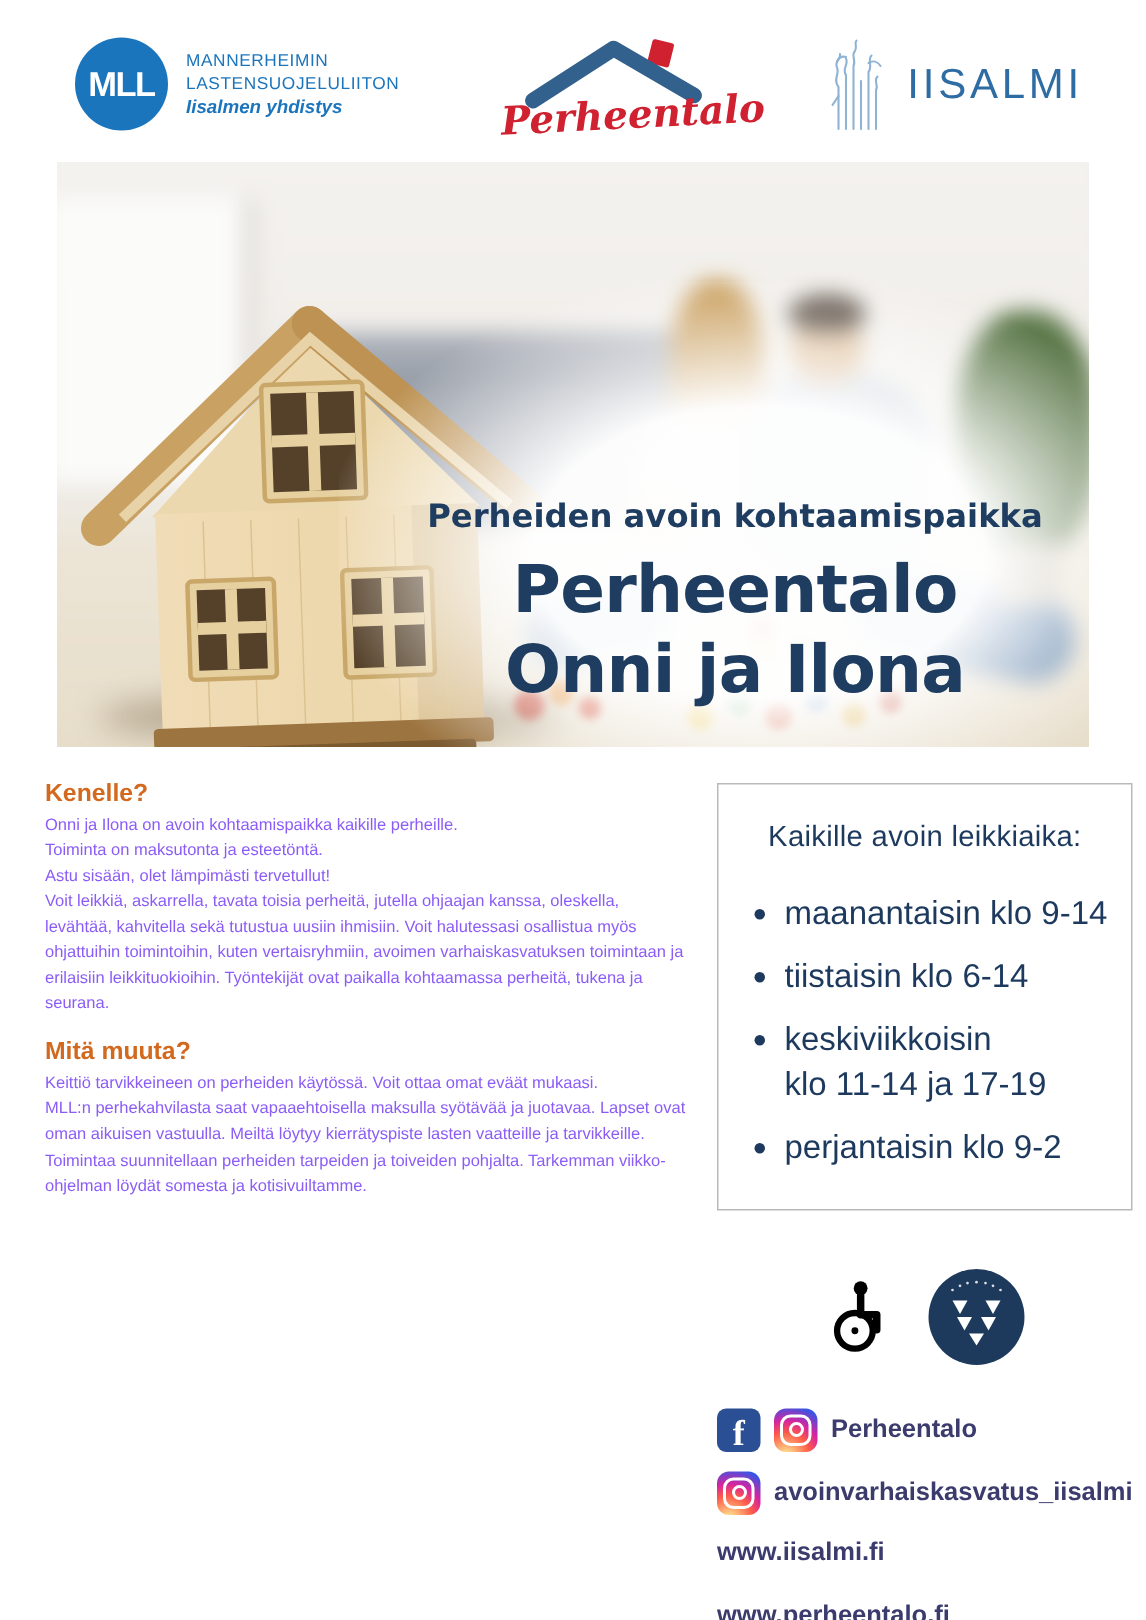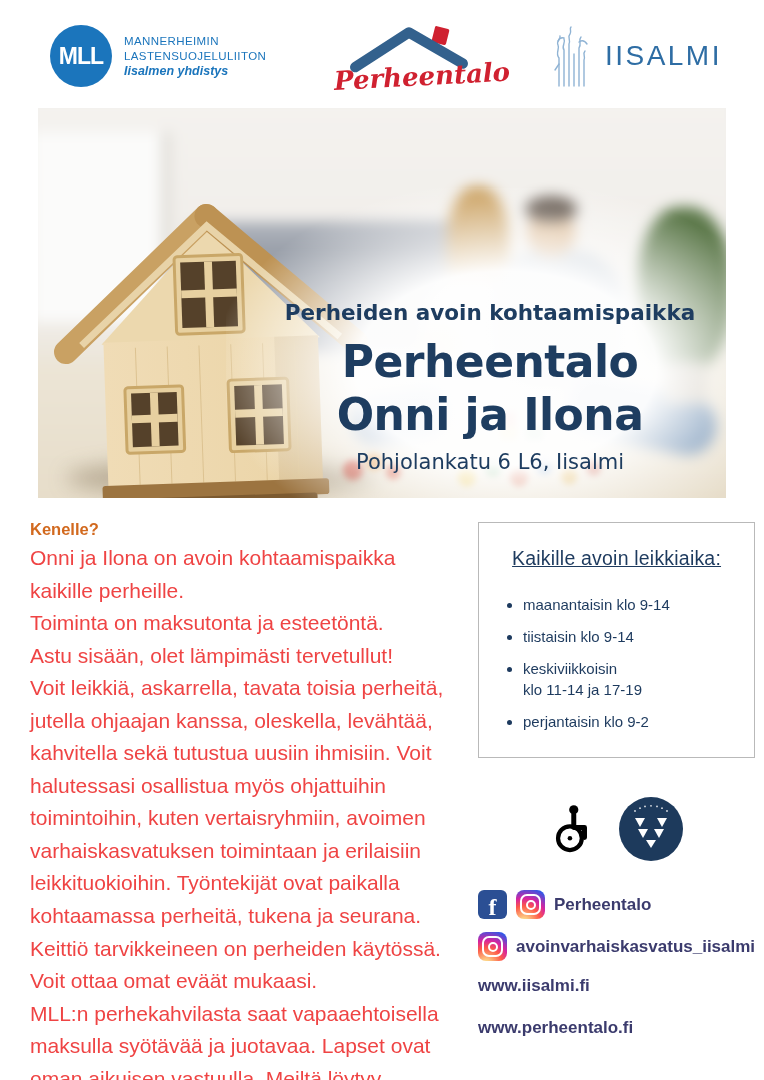--- a/index.html
+++ b/index.html
@@ -86,32 +86,32 @@
   .content {
     position:absolute; top:516px; left:30px; width:706px;
     display:flex; gap:10px;
   }
   .col-left { flex:0 0 430px; }
   .section-heading {
     color:#d2691e; font-weight:bold; font-size:16.5px; margin:14px 0 3px 0;
   }
   .section-heading.first { margin-top:4px; }
   .section-body {
-    color:#ef4444; font-size:21px; line-height:1.55; white-space:pre-line;
+    color:#8b5cf6; font-size:11px; line-height:1.55; white-space:pre-line;
   }
 
   .col-right { flex:1; padding-left:8px; }
   .schedule-box {
     margin-top:6px; border:1.5px solid #b9b9b9; background:#ffffff;
     padding:24px 14px 14px 14px; color:#1d3a5e;
   }
-  .box-title { font-size:19.5px; text-align:center; font-weight:500; letter-spacing:0.2px;text-decoration:underline; }
+  .box-title { font-size:19.5px; text-align:center; font-weight:500; letter-spacing:0.2px; }
   .schedule-box ul { margin:24px 0 6px 0; padding-left:30px; }
   .schedule-box li {
-    font-size:15px; line-height:1.4; margin-bottom:11px; white-space:pre-line;
+    font-size:22px; line-height:1.4; margin-bottom:11px; white-space:pre-line;
   }
 
   .badges-row {
     margin-top:38px; display:flex; align-items:center; gap:22px; padding-left:72px;
   }
 
   .social-row { display:flex; align-items:center; gap:9px; margin-top:28px; }
   .social-row.second { margin-top:13px;justify-content:space-between; }
   .social-label {
     color:#3b3b6d; font-weight:bold; font-size:17px; white-space:nowrap;
@@ -261,44 +261,44 @@
 
       <rect x="46" y="294" width="228" height="16" rx="3" fill="#9c7440"></rect>
       <rect x="58" y="308" width="204" height="8" rx="3" fill="#7c5a30"></rect>
     </svg>
 
     <div class="hero-glow"></div>
     <div class="hero-text">
       <div class="hero-tagline">Perheiden avoin kohtaamispaikka</div>
       <div class="hero-title">Perheentalo</div>
       <div class="hero-title">Onni ja Ilona</div>
-      <div class="hero-address">Pohjolankatu 6 L6, Iisalmi</div>
     </div>
   </div>
 
   <div class="content">
     <div class="col-left">
       <div class="section-heading first">Kenelle?</div>
       <div class="section-body">Onni ja Ilona on avoin kohtaamispaikka kaikille perheille.
 Toiminta on maksutonta ja esteetöntä.
 Astu sisään, olet lämpimästi tervetullut!</div>
 
       <div class="section-body">Voit leikkiä, askarrella, tavata toisia perheitä, jutella ohjaajan kanssa, oleskella, levähtää, kahvitella sekä tutustua uusiin ihmisiin. Voit halutessasi osallistua myös ohjattuihin toimintoihin, kuten vertaisryhmiin, avoimen varhaiskasvatuksen toimintaan ja erilaisiin leikkituokioihin. Työntekijät ovat paikalla kohtaamassa perheitä, tukena ja seurana.</div>
 
+      <div class="section-heading">Mitä muuta?</div>
       <div class="section-body">Keittiö tarvikkeineen on perheiden käytössä. Voit ottaa omat eväät mukaasi.
 MLL:n perhekahvilasta saat vapaaehtoisella maksulla syötävää ja juotavaa. Lapset ovat oman aikuisen vastuulla. Meiltä löytyy kierrätyspiste lasten vaatteille ja tarvikkeille.
 Toimintaa suunnitellaan perheiden tarpeiden ja toiveiden pohjalta. Tarkemman viikko-ohjelman löydät somesta ja kotisivuiltamme.</div>
     </div>
 
     <div class="col-right">
       <div class="schedule-box">
         <div class="box-title">Kaikille avoin leikkiaika:</div>
         <ul>
           <li>maanantaisin klo 9-14</li>
-          <li>tiistaisin klo 9-14</li>
+          <li>tiistaisin klo 6-14</li>
           <li>keskiviikkoisin
 klo 11-14 ja 17-19</li>
           <li>perjantaisin klo 9-2</li>
         </ul>
       </div>
 
       <div class="badges-row">
         <svg width="46" height="54" viewBox="0 0 60 66">
           <circle cx="31" cy="8" r="6" fill="#000"></circle>
           <path d="M31,14 v17 h14 v13" stroke="#000" stroke-width="6.5" stroke-linecap="round" stroke-linejoin="round" fill="none"></path>

